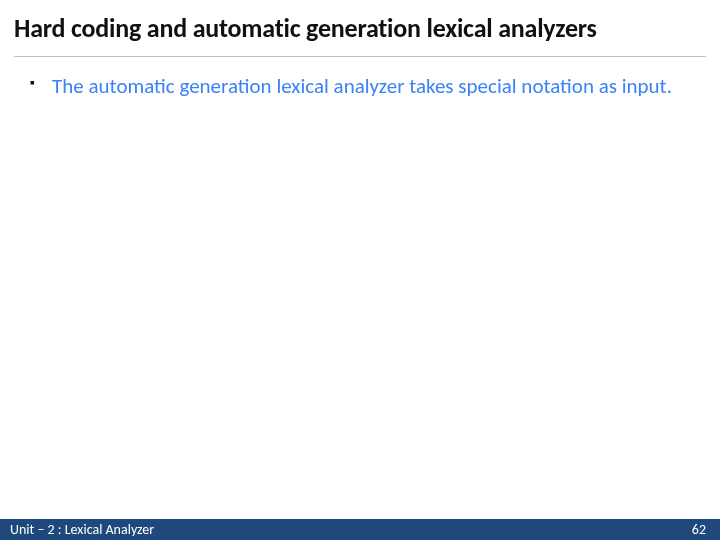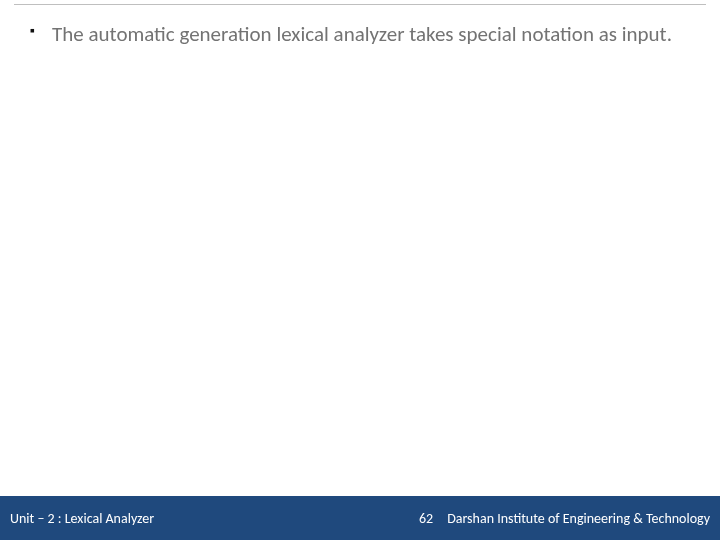--- a/index.html
+++ b/index.html
@@ -3,37 +3,39 @@
 <meta charset="utf-8">
 <style>
   * { margin: 0; padding: 0; box-sizing: border-box; }
   html, body { width: 720px; height: 540px; font-family: Calibri, "Segoe UI", Arial, sans-serif; background: #fff; overflow: hidden; }
   .slide { width: 720px; height: 540px; position: relative; display: flex; flex-direction: column; }
   .title-area { padding: 12px 14px 8px 14px; }
   .title { font-size: 26px; font-weight: 700; color: #111; letter-spacing: -0.2px; }
   .hr { border: none; border-top: 1px solid #bfbfbf; margin: 4px 14px 0 14px; }
   .content { padding: 16px 28px 0 28px; flex: 1; }
   ul.bullets { list-style: none; }
-  ul.bullets li { position: relative; padding-left: 24px; margin-bottom: 16px; font-size: 21px; line-height: 1.28; color: #737373; }
+  ul.bullets li { position: relative; padding-left: 24px; margin-bottom: 16px; font-size: 21px; line-height: 1.28; color: #3b82f6; }
   ul.bullets li::before { content: "\25AA"; position: absolute; left: 2px; top: 1px; font-size: 14px; color: #111; }
-  .footer { position: absolute; bottom: 0; left: 0; right: 0; height: 44px; background: #1f497d; color: #fff; display: flex; align-items: center; font-size: 14px; }
+  .footer { position: absolute; bottom: 0; left: 0; right: 0; height: 21px; background: #1f497d; color: #fff; display: flex; align-items: center; font-size: 14px; }
   .footer .unit { padding-left: 10px; flex: 0 0 auto; }
   .footer .spacer { flex: 1; }
   .footer .pagenum { padding: 0 14px; }
   .footer .inst { padding-right: 10px; }
 </style>
 </head>
 <body>
 
 <div class="slide">
+  <div class="title-area">
+    <h1 class="title">Hard coding and automatic generation lexical analyzers</h1>
+  </div>
   <hr class="hr">
   <div class="content">
     <ul class="bullets">
       <li>The automatic generation lexical analyzer takes special notation as input.</li>
     </ul>
   </div>
   <div class="footer">
     <span class="unit">Unit – 2  : Lexical Analyzer</span>
     <span class="spacer"></span>
     <span class="pagenum">62</span>
-    <span class="inst">Darshan Institute of Engineering &amp; Technology</span>
   </div>
 </div>
 
 </body></html>

